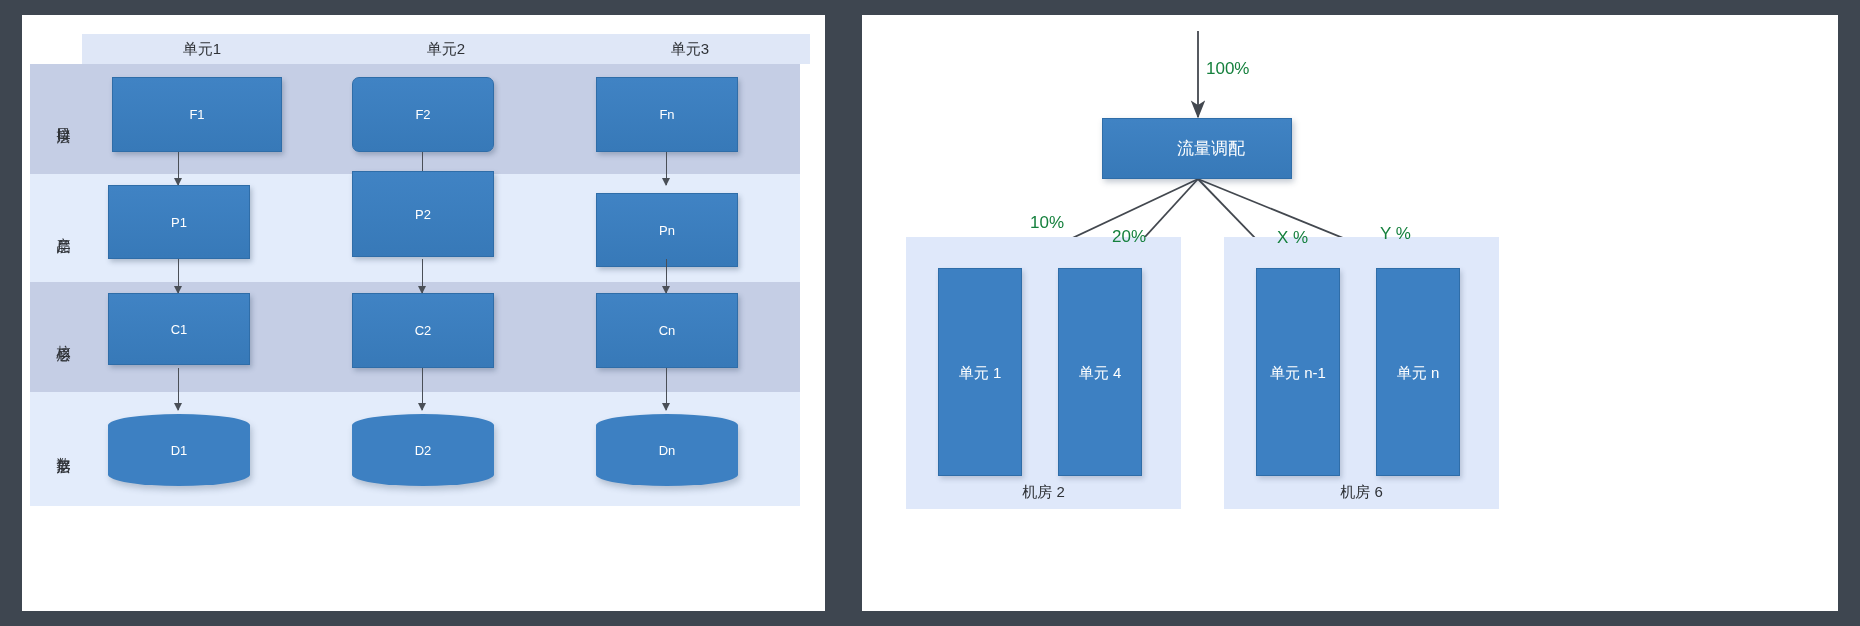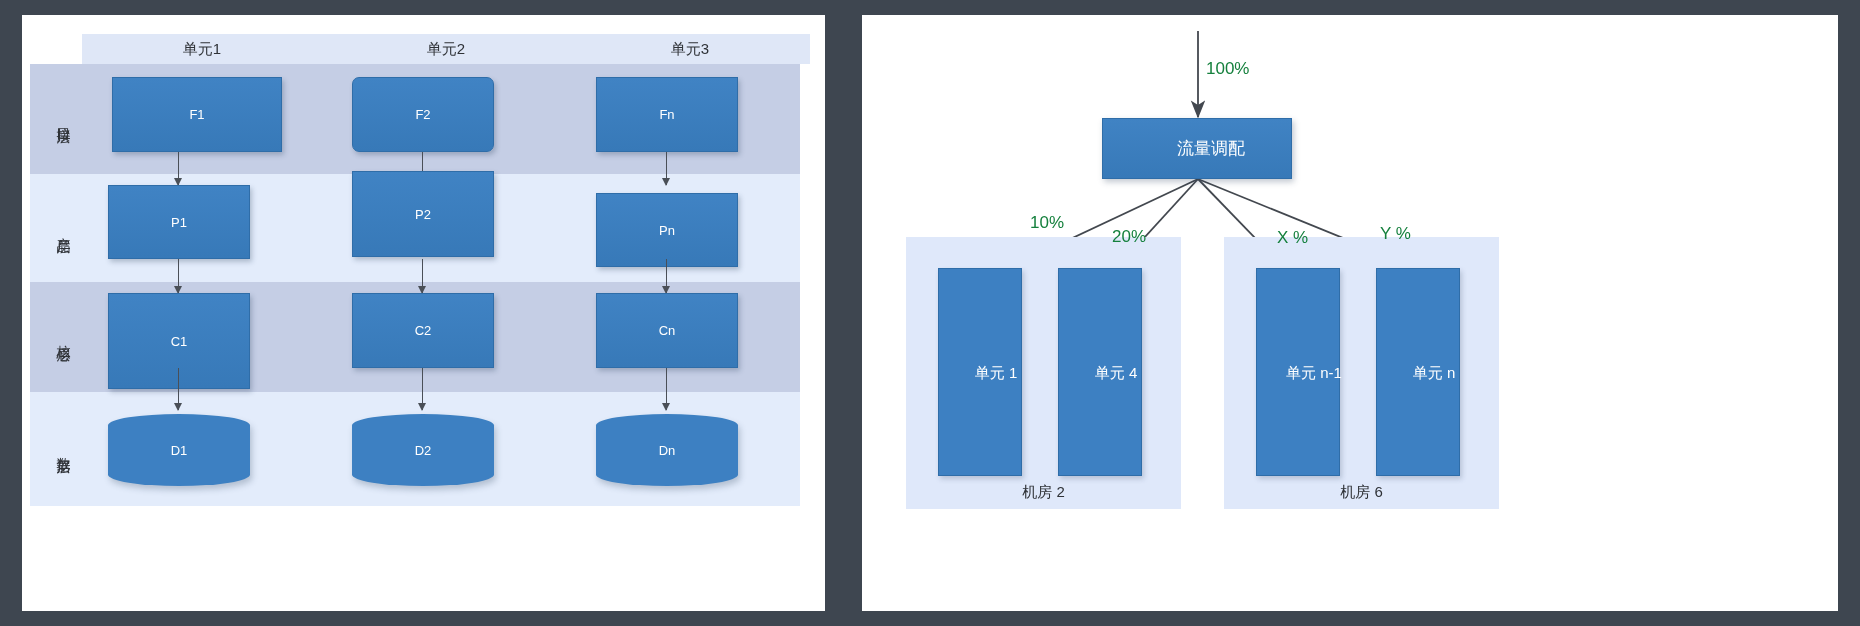--- a/index.html
+++ b/index.html
@@ -117,21 +117,21 @@
   .unit-box {
     position: absolute;
     background: #3d80c2;
     border: 1px solid #2f6da8;
     box-shadow: 2px 3px 5px rgba(40,60,90,.22);
     color: #fff;
     font-size: 15px;
   }
   .unit-box span {
     position: absolute;
-    left: 16px; width: 100%;
+    left: 0; width: 100%;
     top: 46%;
     text-align: center;
   }
   .disp-box {
     position: absolute;
     background: linear-gradient(180deg,#4083c4 0%,#3779b8 100%);
     border: 1px solid #2f6da8;
     box-shadow: 2px 3px 6px rgba(40,60,90,.28);
     color: #fff;
     font-size: 17px;
@@ -194,21 +194,21 @@
         </div>
       <div class="arrow-v" style="left:388px; top:225px; height:34px;">
           <div class="shaft"></div>
           <div class="head"></div>
         </div>
       <div class="arrow-v" style="left:632px; top:225px; height:34px;">
           <div class="shaft"></div>
           <div class="head"></div>
         </div>
 
-      <div class="node" style="left:78px;  top:259px; width:142px; height:96px;">C1</div>
+      <div class="node" style="left:78px;  top:259px; width:142px; height:72px;">C1</div>
       <div class="node" style="left:322px; top:259px; width:142px; height:75px;">C2</div>
       <div class="node" style="left:566px; top:259px; width:142px; height:75px;">Cn</div>
 
       <div class="arrow-v" style="left:144px; top:334px; height:42px;">
           <div class="shaft"></div>
           <div class="head"></div>
         </div>
       <div class="arrow-v" style="left:388px; top:334px; height:42px;">
           <div class="shaft"></div>
           <div class="head"></div>

